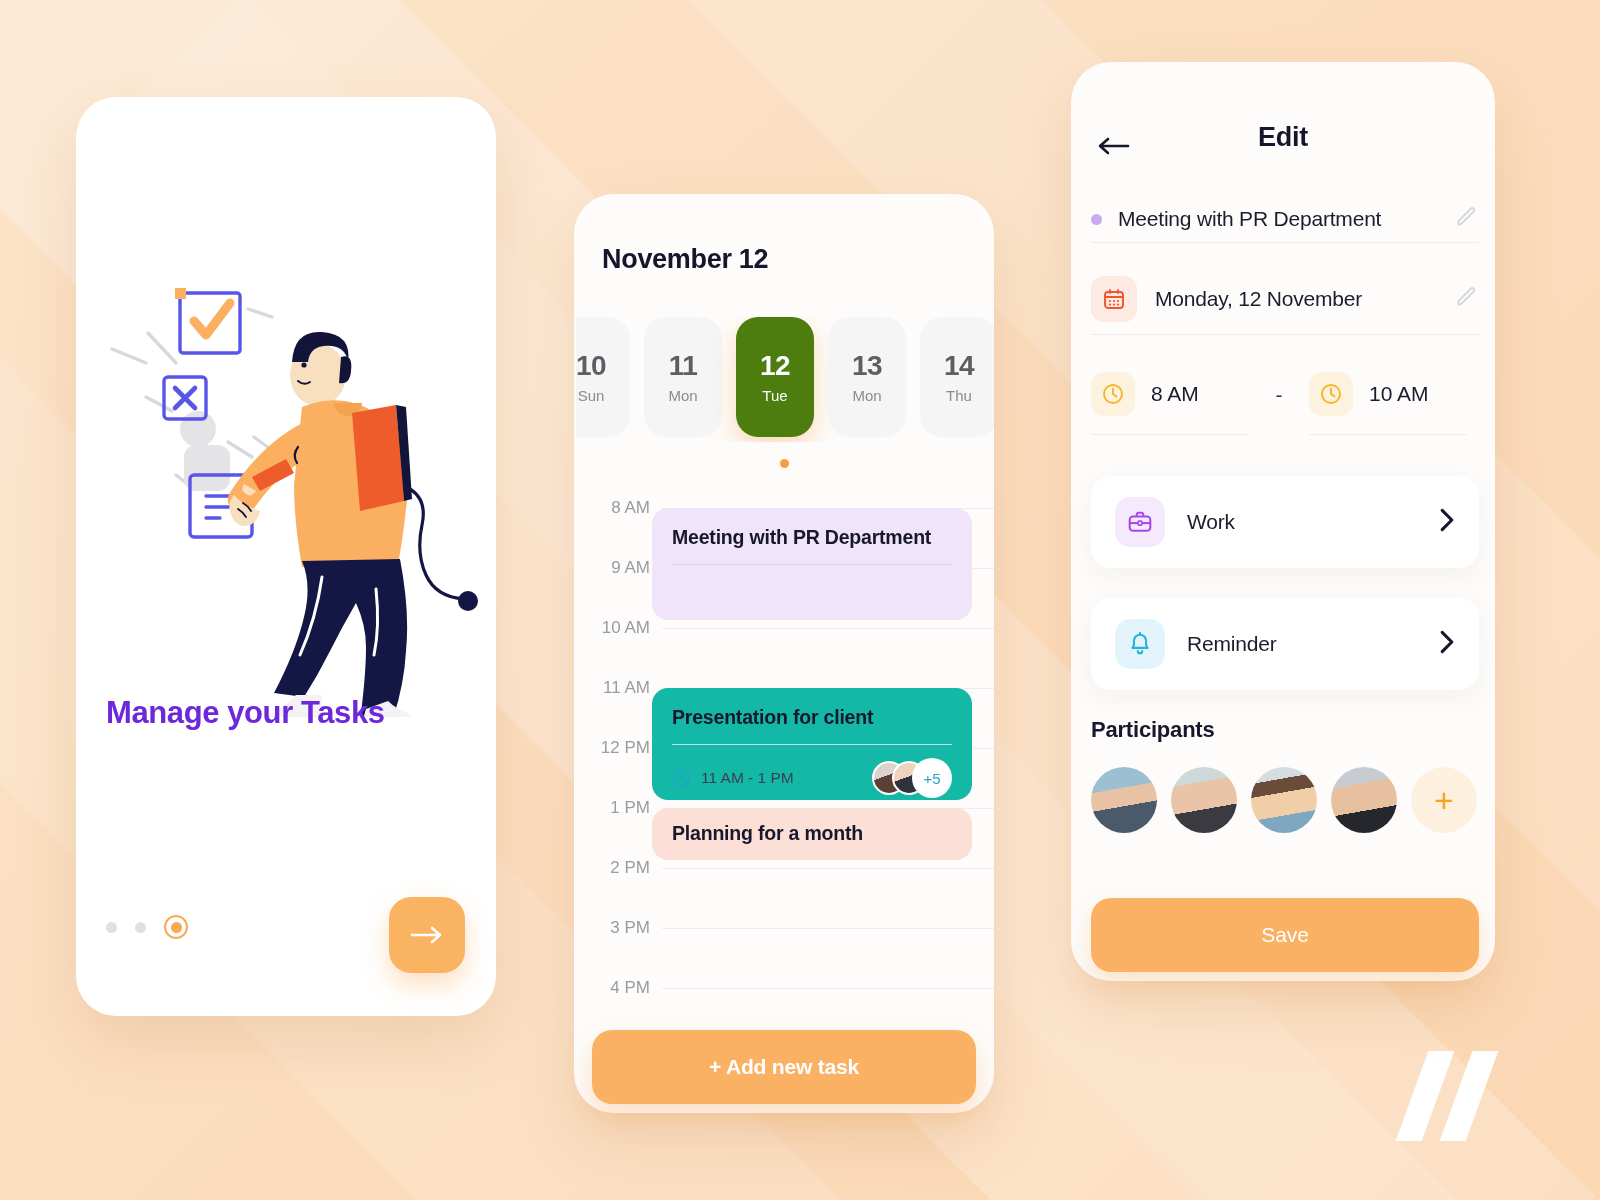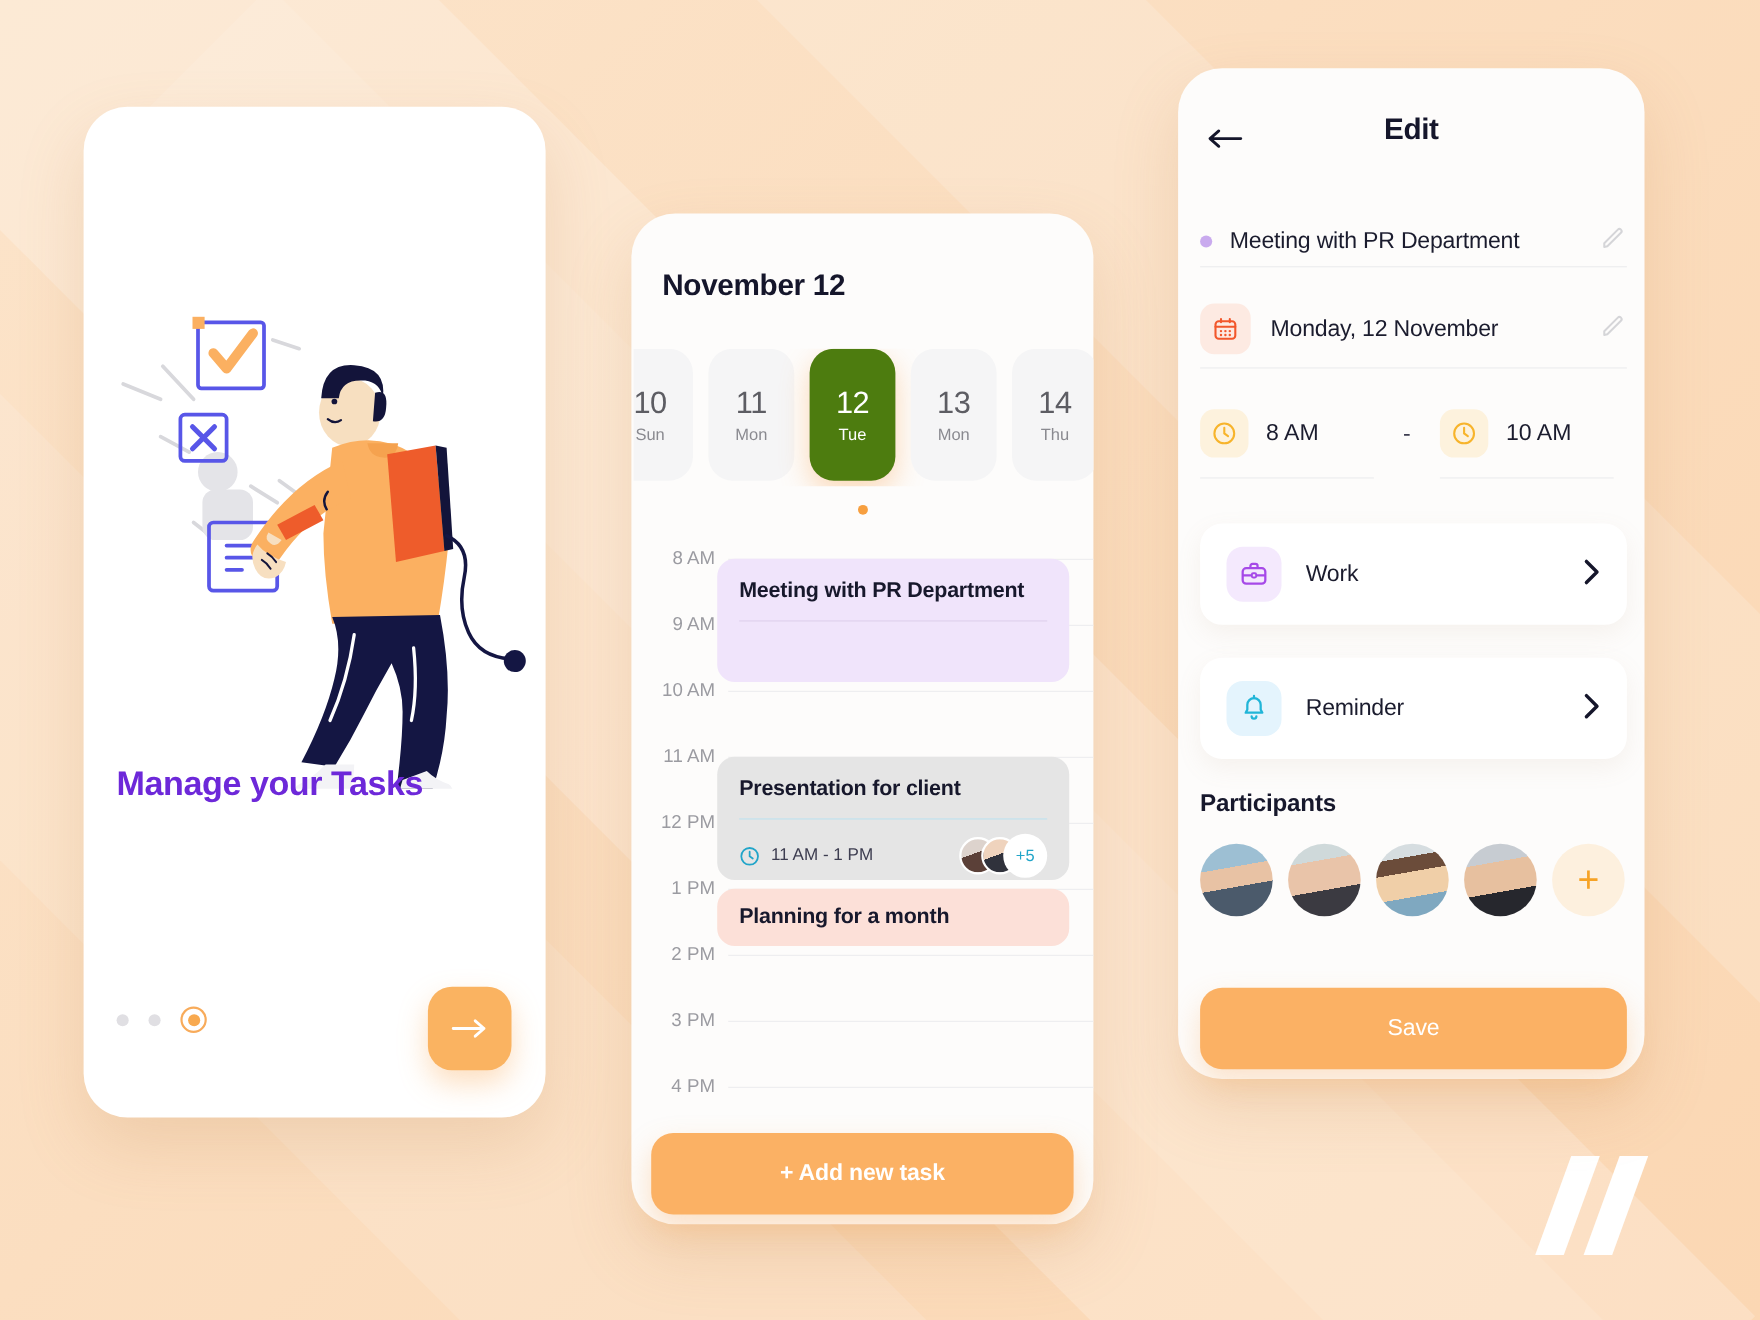--- a/index.html
+++ b/index.html
@@ -80,21 +80,21 @@
   .day-strip {
     position: absolute; left: 2px; top: 123px; width: 418px; height: 125px;
     display: flex; gap: 14px; overflow: hidden; padding-left: 0px;
   }
   .day-cell {
     flex: 0 0 78px; height: 120px; border-radius: 22px; background: #f5f5f6;
     display: flex; flex-direction: column; align-items: center; justify-content: center;
     gap: 5px; cursor: pointer;
   }
   .day-cell.first { margin-left: -24px; }
-  .day-num { font-size: 28px; font-weight: 400; color: #5d5d63; letter-spacing: -0.5px; }
+  .day-num { font-size: 28px; font-weight: 700; color: #5d5d63; letter-spacing: -0.5px; }
   .day-lbl { font-size: 15px; color: #8a8a90; font-weight: 400; }
   .day-cell.active { background: #4d7c0f; box-shadow: 0 10px 26px rgba(250,170,90,0.42); }
   .day-cell.active .day-num { color: #fff; }
   .day-cell.active .day-lbl { color: #fff; }
   .strip-dot {
     position: absolute; left: 206px; top: 265px; width: 9px; height: 9px;
     border-radius: 50%; background: #f79f3f;
   }
 
   .timeline { position: absolute; left: 0; top: 296px; width: 420px; height: 535px; }
@@ -117,38 +117,38 @@
   .ev-avatars .av { width: 34px; height: 34px; border-radius: 50%; border: 2.5px solid #fff; background-size: cover; }
   .ev-avatars .av + .av { margin-left: -14px; }
   .ev-more {
     width: 40px; height: 40px; border-radius: 50%; background: #fff; margin-left: -14px;
     display: flex; align-items: center; justify-content: center; font-size: 15px; font-weight: 500;
   }
   #event-meeting { top: 18px; width: 320px; height: 112px; background: #f0e4fb; }
   #event-meeting .ev-div { background: #ded0ec; }
   #event-meeting .ev-time { color: #3d3d50; }
   #event-meeting .ev-more { color: #8c44d4; }
-  #event-presentation { top: 198px; width: 320px; height: 112px; background: #e5e5e5; }
+  #event-presentation { top: 198px; width: 320px; height: 112px; background: #14b8a6; }
   #event-presentation .ev-div { background: #bde2ef; }
   #event-presentation .ev-time { color: #3d3d50; }
   #event-presentation .ev-more { color: #21a5c9; }
   #event-planning {
     top: 318px; width: 320px; height: 52px; background: #fce0d8;
     padding: 14px 20px 0 20px;
   }
   .add-btn {
     position: absolute; left: 18px; top: 836px; width: 384px; height: 74px;
     border-radius: 20px; background: #fbb164; border: none; cursor: pointer;
     color: #fff; font-size: 21px; font-weight: 700; letter-spacing: -0.2px;
     box-shadow: 0 12px 26px rgba(250,170,90,0.34);
     font-family: "Liberation Sans", sans-serif;
   }
 
   
-  .ed-head { position: absolute; left: 0; top: 40px; width: 424px; height: 50px; }
+  .ed-head { position: absolute; left: 0; top: 60px; width: 424px; height: 50px; }
   .back-btn {
     position: absolute; left: 22px; top: 4px; width: 40px; height: 40px;
     display: flex; align-items: center; justify-content: center; cursor: pointer;
     background: none; border: none;
   }
   .ed-title {
     position: absolute; left: 0; top: 0; width: 424px; text-align: center;
     font-size: 27px; font-weight: 700; color: #15162b; letter-spacing: -0.3px;
   }
   .ed-row {

